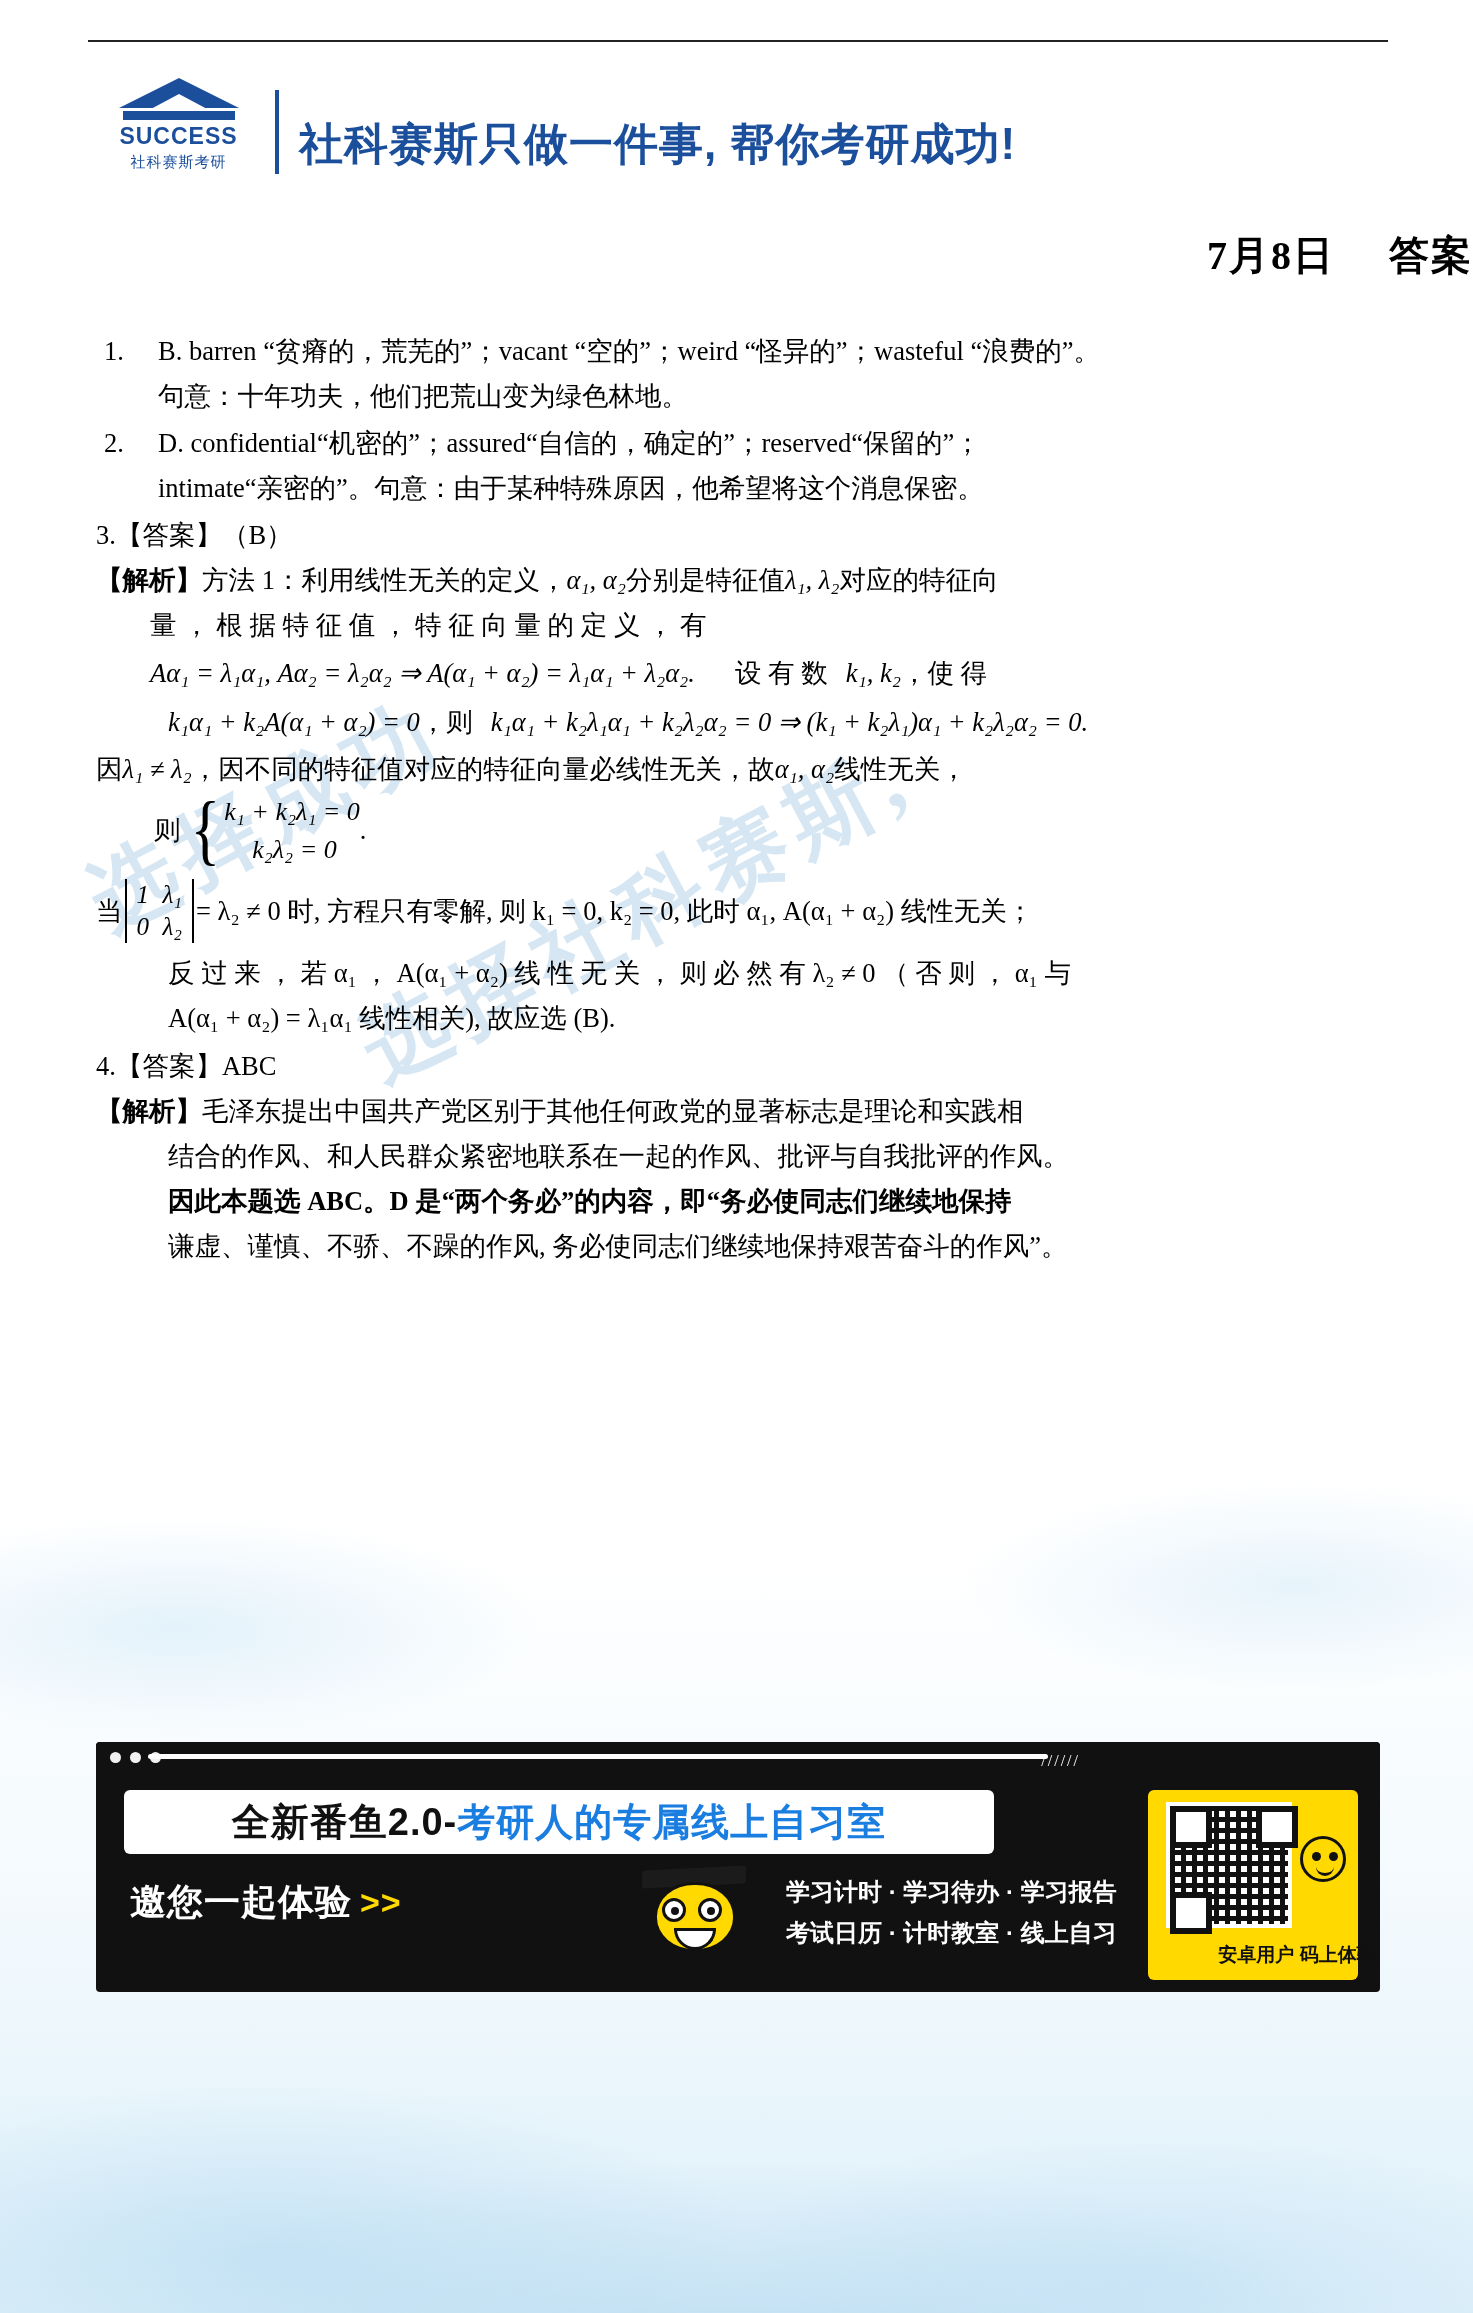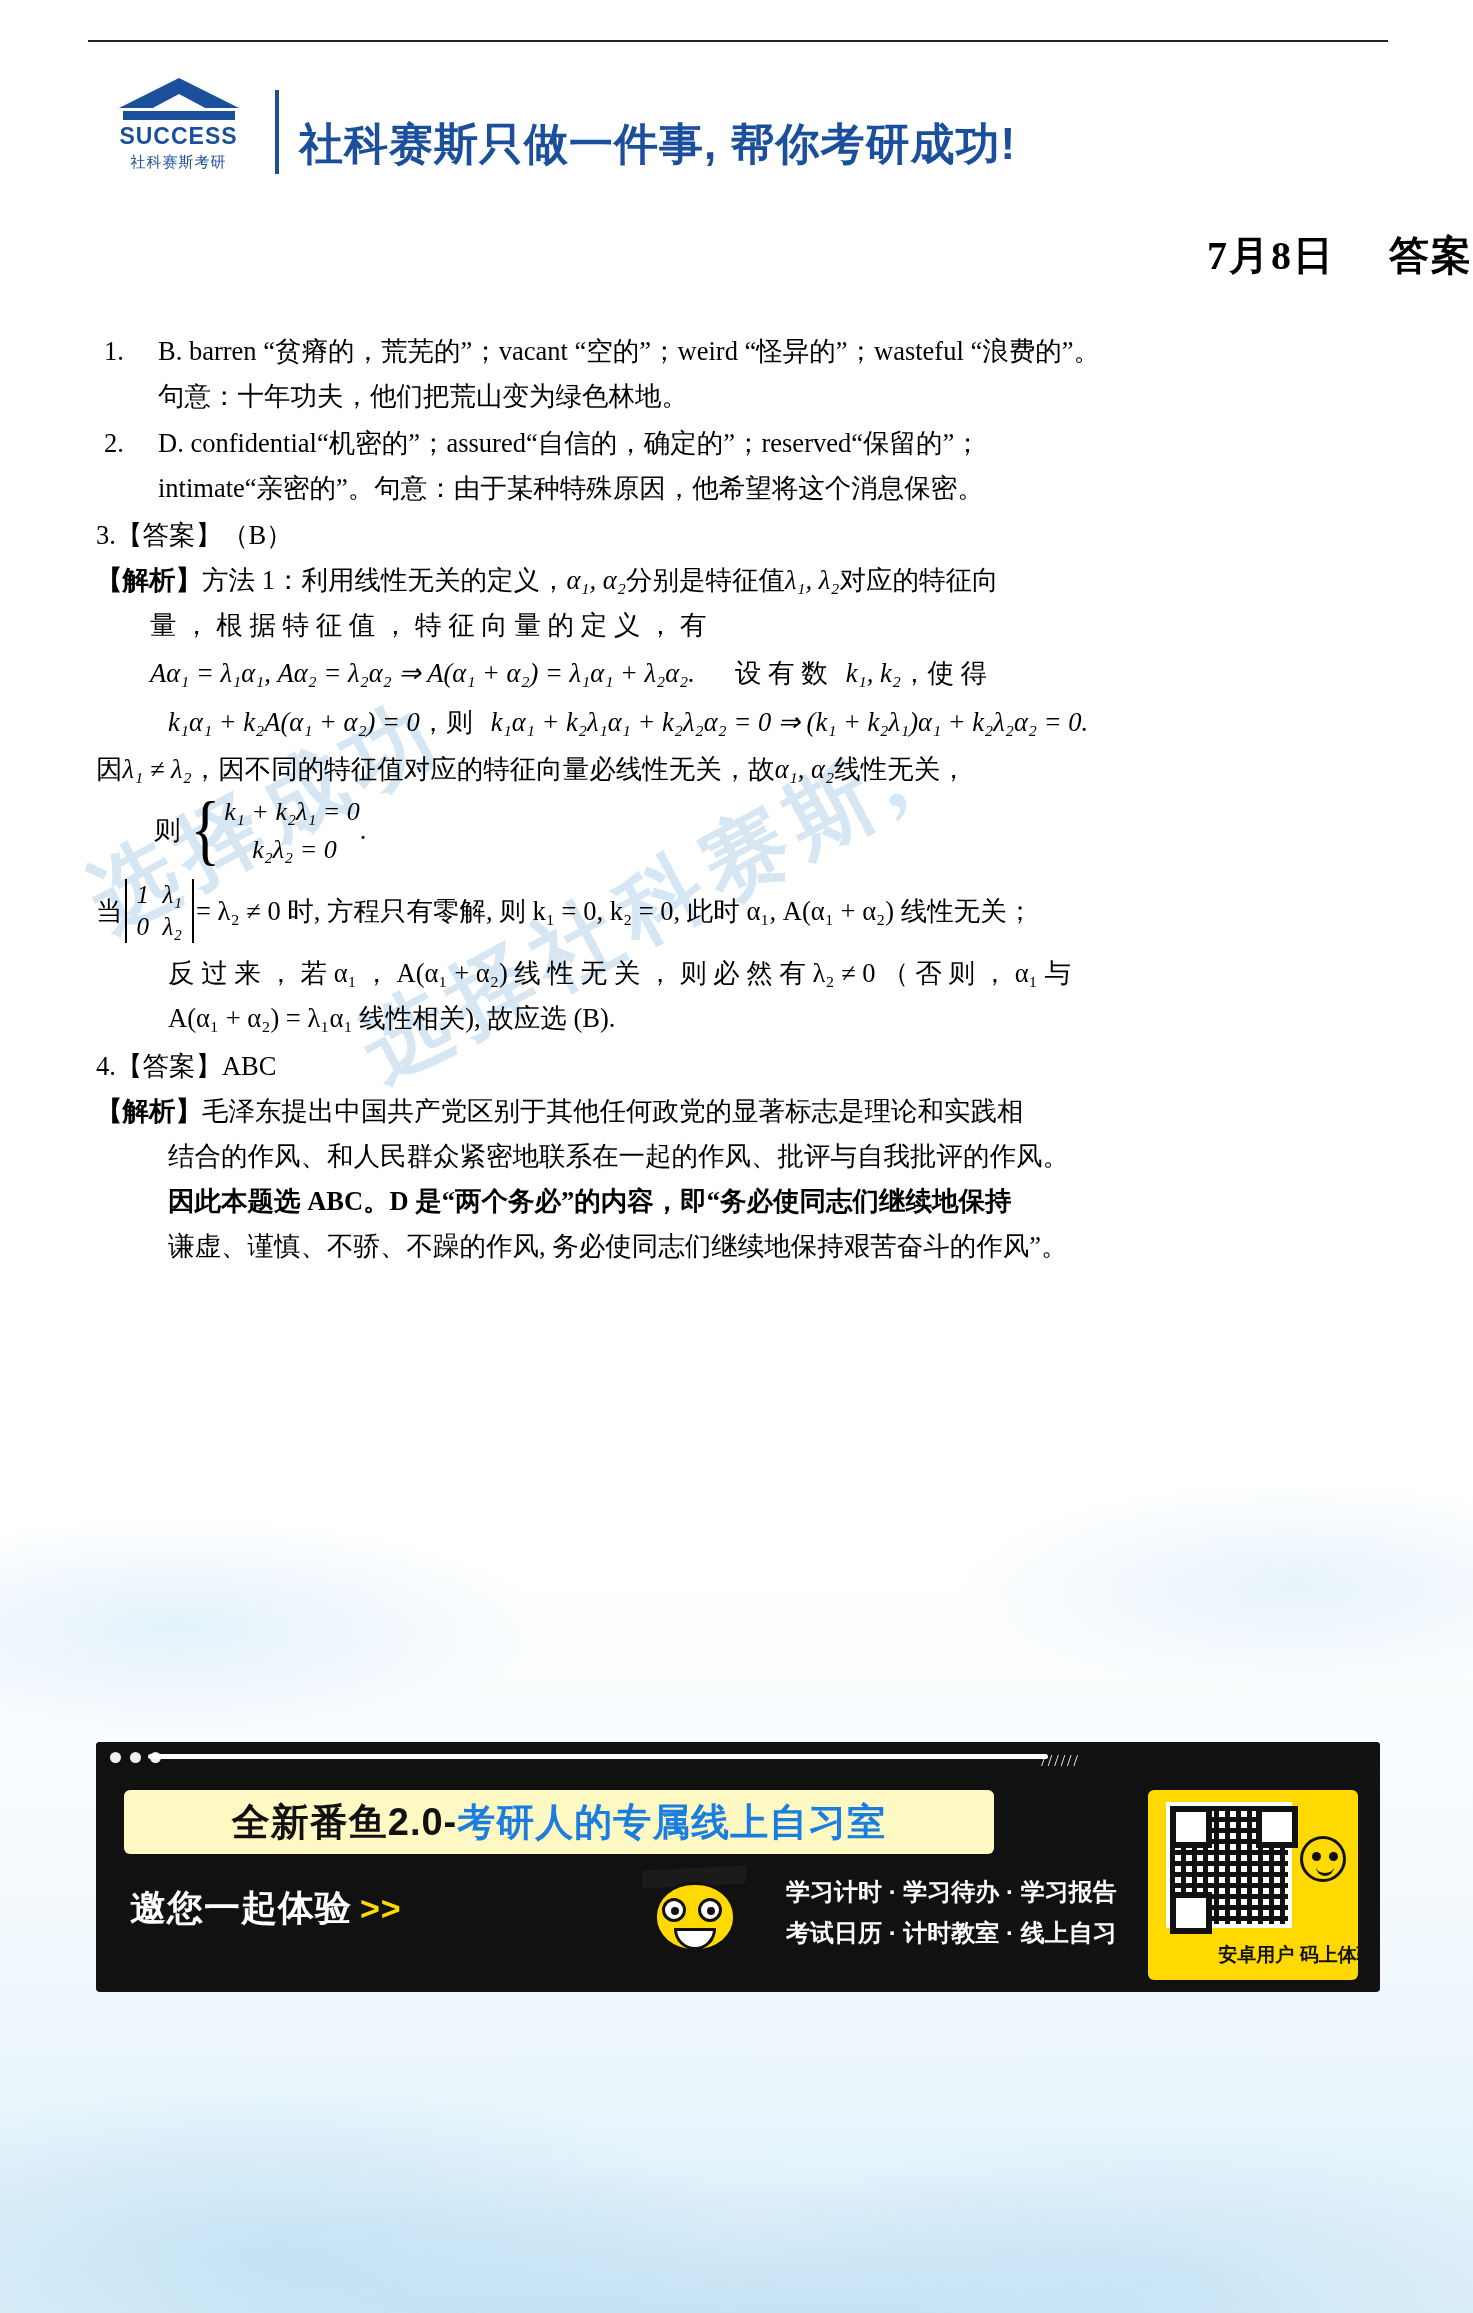--- a/index.html
+++ b/index.html
@@ -143,27 +143,27 @@
   .dot{width:11px;height:11px;border-radius:50%;background:#f1f1f1;margin-right:9px;}
   .ad-bar{
     position:absolute;left:52px;top:12px;width:900px;height:5px;background:#fff;border-radius:3px;
   }
   .ad-scribble{
     position:absolute;right:300px;top:10px;color:#fff;font-size:16px;letter-spacing:2px;
   }
   .ad-body{position:absolute;left:0;top:30px;width:100%;height:220px;}
   .ad-headline{
     position:absolute;left:28px;top:18px;width:870px;height:64px;
-    background:#fef9c3;border-radius:6px;display:flex;align-items:center;justify-content:center;
+    background:#ffffff;border-radius:6px;display:flex;align-items:center;justify-content:center;
     font-family:"Liberation Sans", sans-serif;font-weight:bold;font-size:38px;color:#111;
     letter-spacing:1px;white-space:nowrap;
   }
   .ad-headline .blue{color:#1a7de0;}
   .ad-sub{
-    position:absolute;left:34px;top:112px;
+    position:absolute;left:34px;top:106px;
     font-family:"Liberation Sans", sans-serif;font-weight:bold;font-size:36px;color:#fff;
     letter-spacing:1px;white-space:nowrap;
   }
   .ad-sub .arrow{color:#ffd900;font-size:34px;margin-left:8px;}
   .ad-mascot{
     position:absolute;left:540px;top:96px;width:120px;height:110px;
   }
   .mascot-cap{
     position:absolute;left:6px;top:0;width:104px;height:18px;background:#1b1b1b;
     transform:skewY(-3deg);border-radius:3px;

